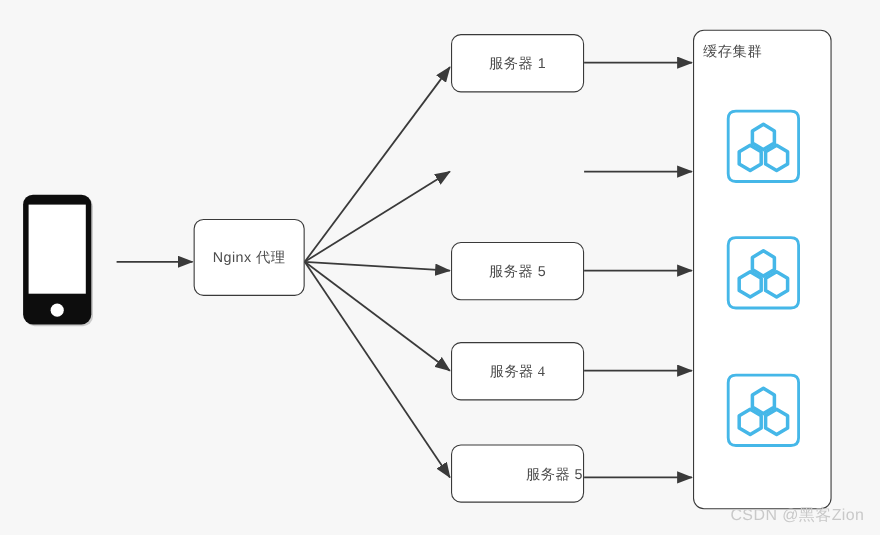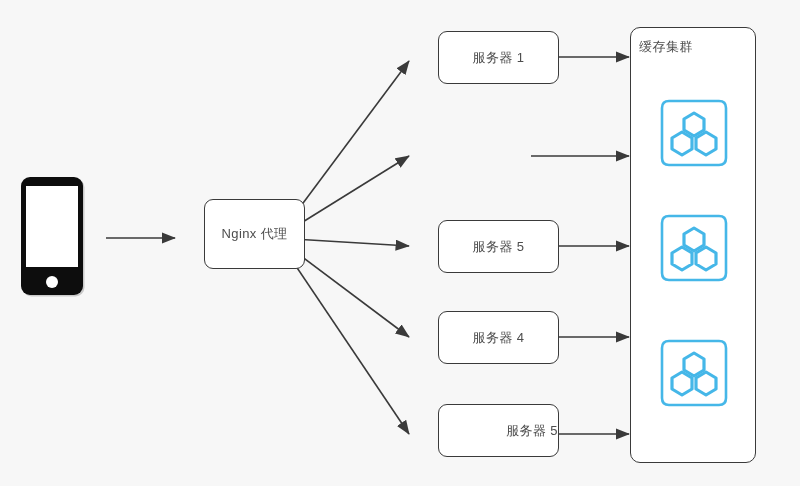--- a/index.html
+++ b/index.html
@@ -27,21 +27,20 @@
     box-sizing: border-box;
     background: #ffffff;
     border: 1.6px solid #3a3a3a;
     border-radius: 9px;
     display: flex;
     align-items: center;
     justify-content: center;
     color: #4d4d4d;
     font-size: 13px;
     letter-spacing: 0.4px;
-    margin-left: 28px;
   }
   #nginx-box {
     left: 176px;
     top: 199px;
     width: 101px;
     height: 70px;
   }
   .server-box {
     left: 410px;
     width: 121px;
@@ -145,21 +144,21 @@
   <div id="nginx-box" class="node-box">
     <span>Nginx 代理</span>
   </div>
 
   <div class="node-box server-box" style="top:31px;">
     <span>服务器 1</span>
   </div>
   <div class="node-box server-box" style="top:220px;">
     <span>服务器 5</span>
   </div>
-  <div class="node-box server-box" style="top:311px;">
+  <div class="node-box server-box" style="top:311px;font-family:Liberation Serif, serif;">
     <span>服务器 4</span>
   </div>
   <div class="node-box server-box" style="top:404px;justify-content:flex-end;">
     <span>服务器 5</span>
   </div>
 
   <div id="cluster-box">
     <div id="cluster-title">缓存集群</div>
 
     <svg class="cluster-icon" style="top:68px;" viewBox="0 0 74 74">
@@ -177,14 +176,15 @@
     </svg>
 
     <svg class="cluster-icon" style="top:308px;" viewBox="0 0 74 74">
       <path d="M12 5 H62 Q69 5 69 12 V62 Q69 69 62 69 H12 Q5 69 5 62 V12 Q5 5 12 5 Z" fill="none" stroke="#45b7e8" stroke-width="2.6"></path>
       <polygon points="37,17 47,23 47,34 37,40 27,34 27,23" fill="none" stroke="#45b7e8" stroke-width="3.2" stroke-linejoin="round"></polygon>
       <polygon points="25,36 35,42 35,53 25,59 15,53 15,42" fill="none" stroke="#45b7e8" stroke-width="3.2" stroke-linejoin="round"></polygon>
       <polygon points="49,36 59,42 59,53 49,59 39,53 39,42" fill="none" stroke="#45b7e8" stroke-width="3.2" stroke-linejoin="round"></polygon>
     </svg>
   </div>
 
+  <div id="watermark">CSDN @黑客Zion</div>
 
 </div>
 
 </body></html>

